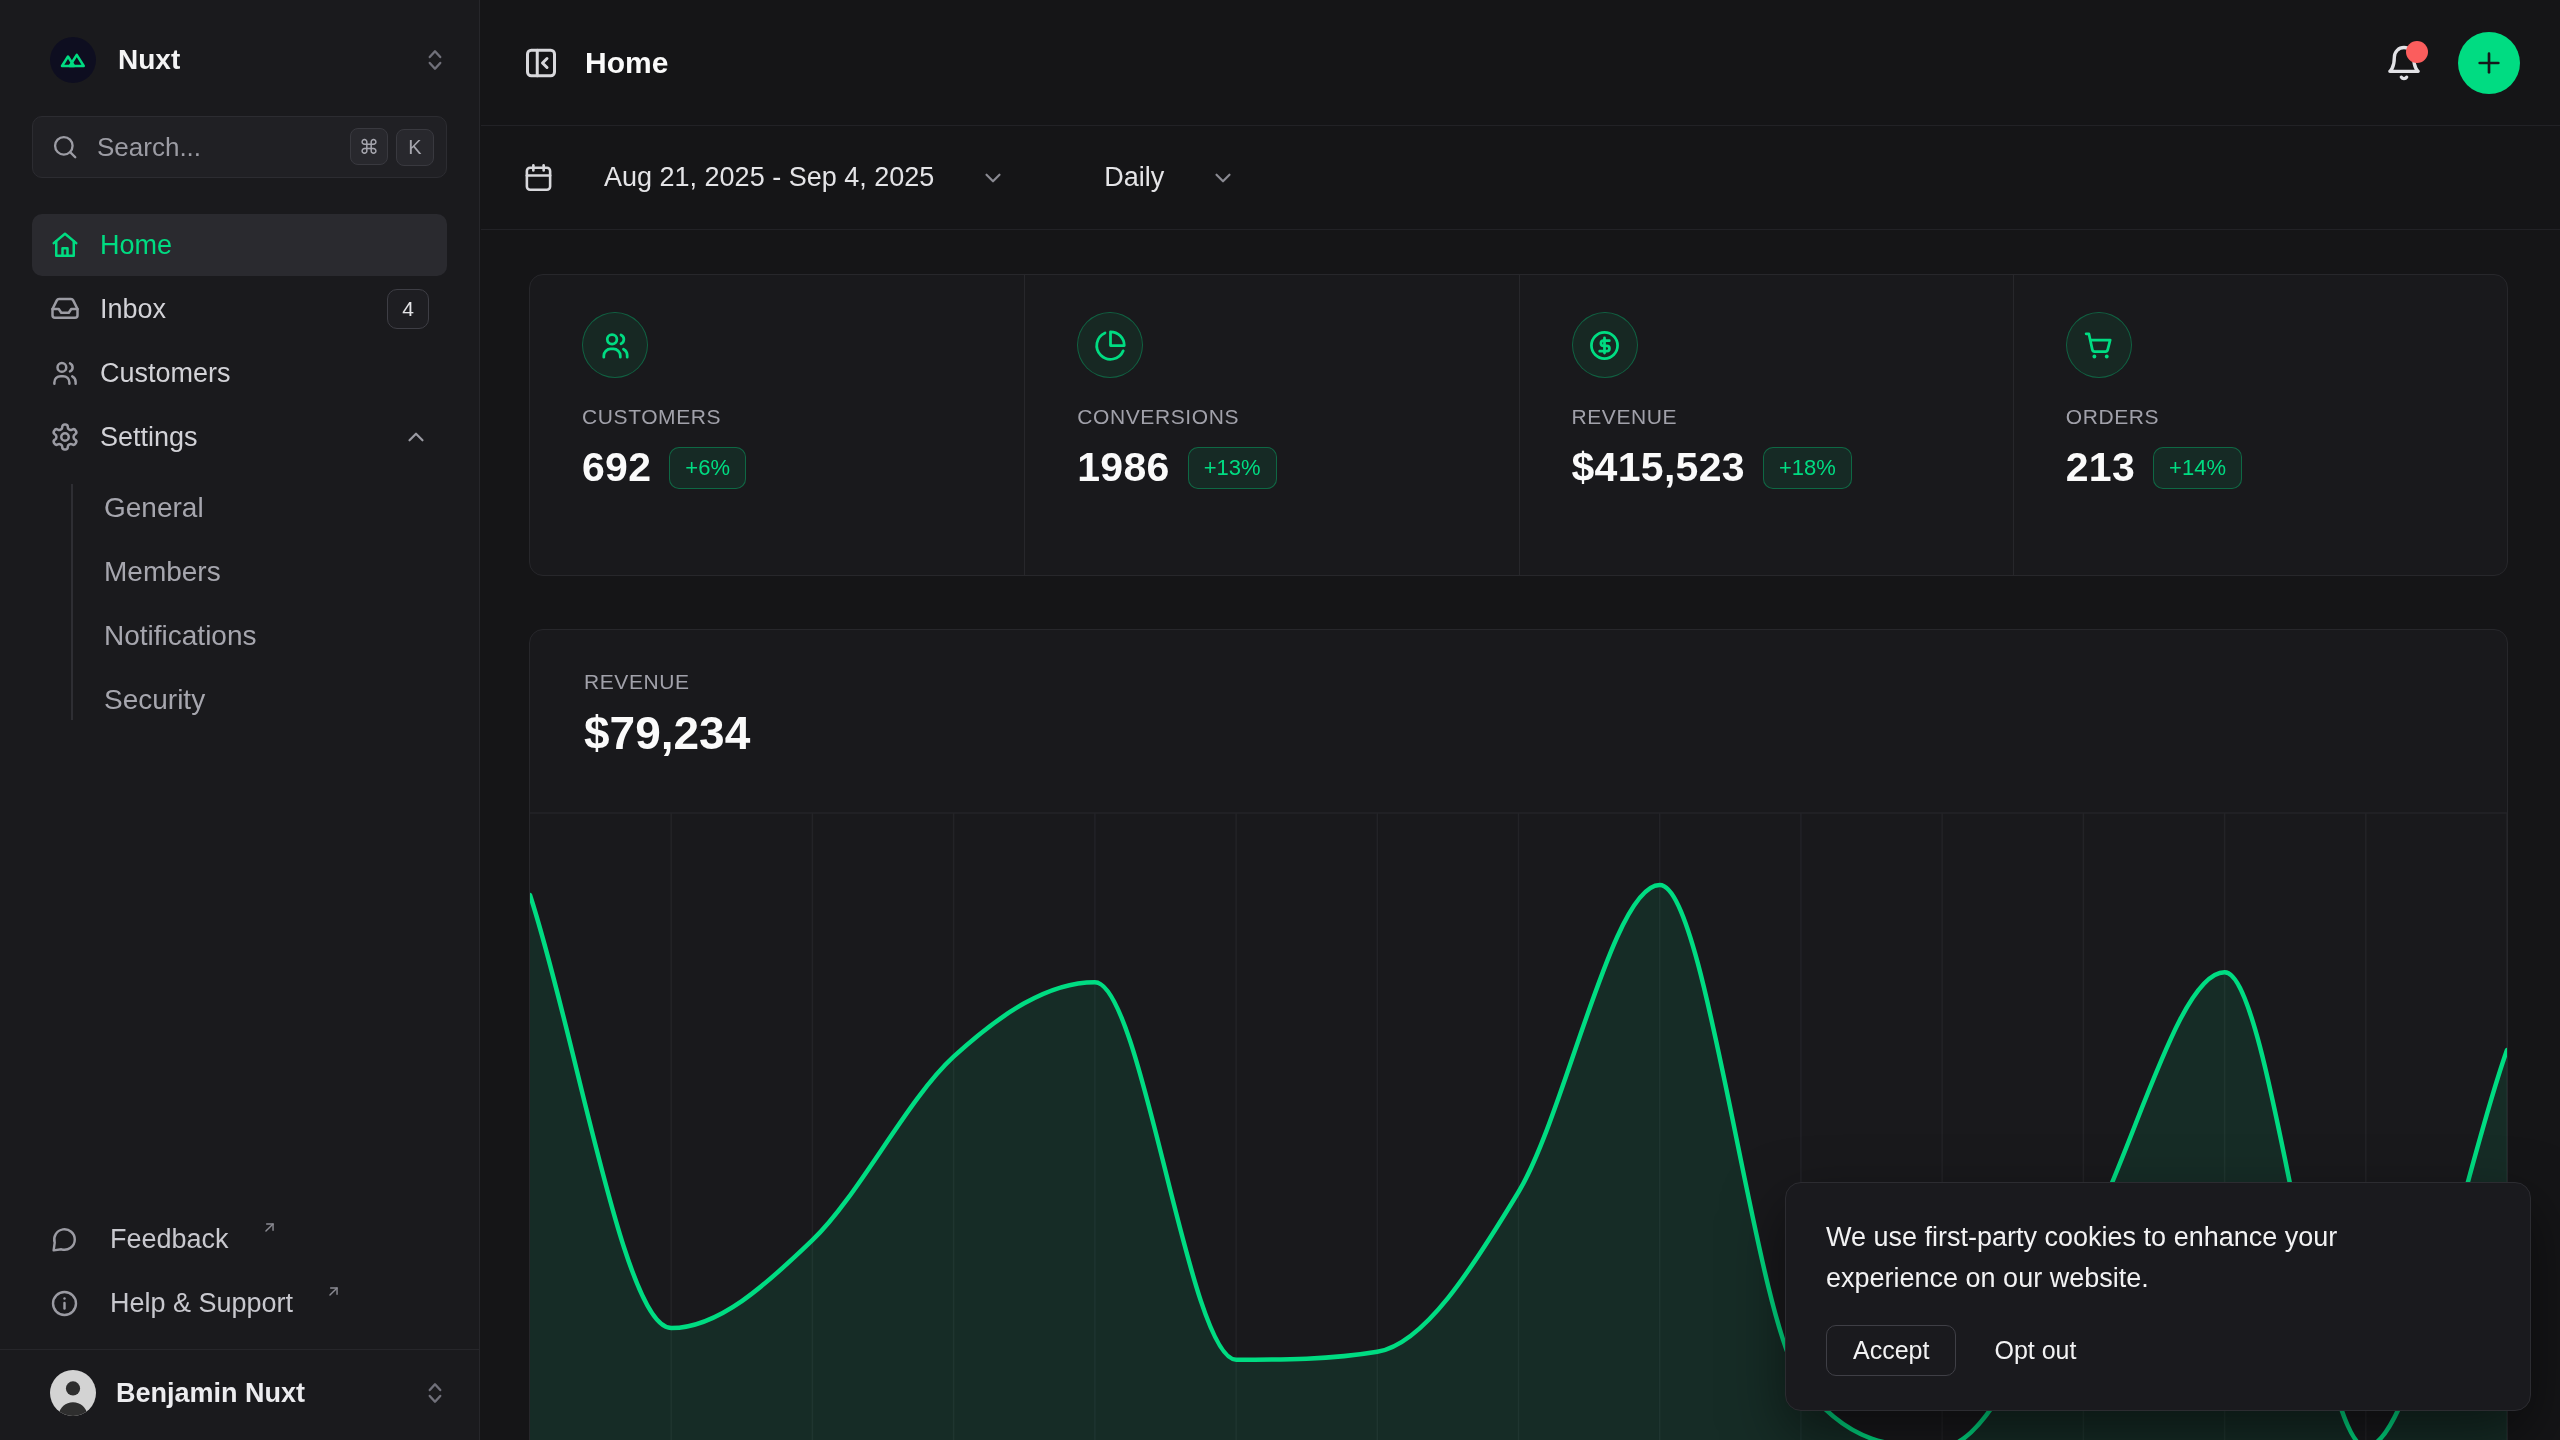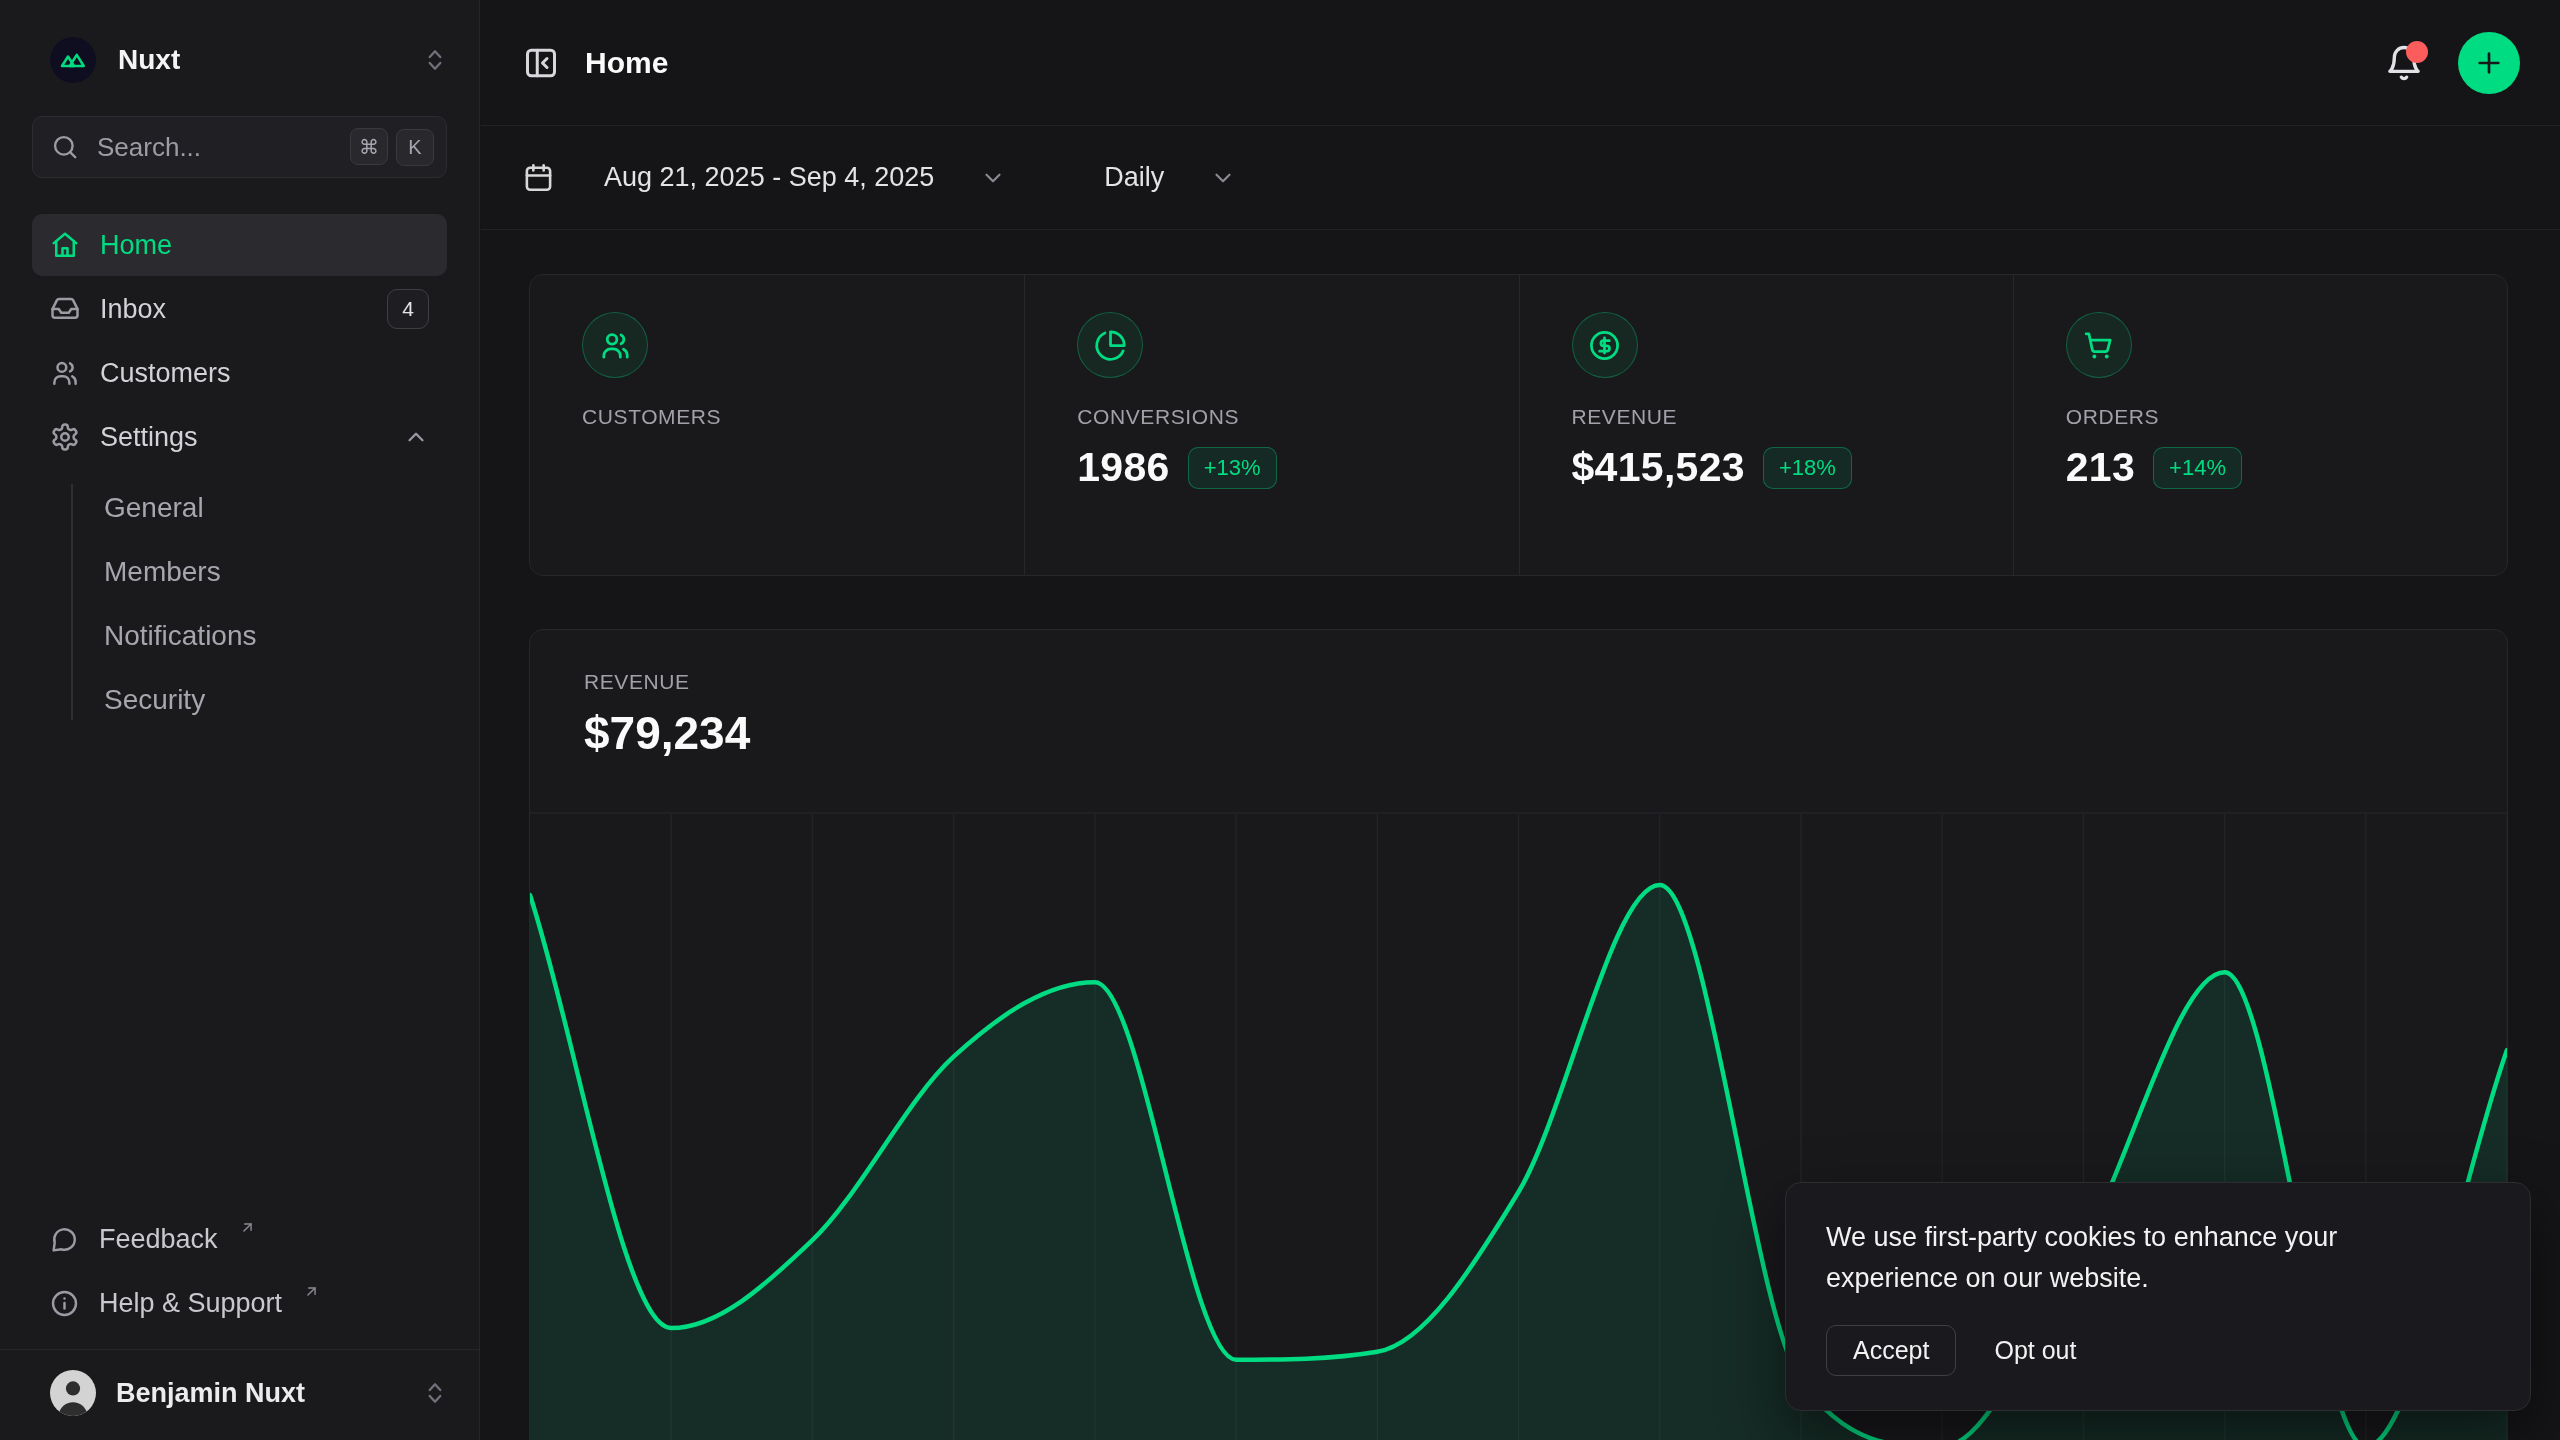--- a/index.html
+++ b/index.html
@@ -31,21 +31,21 @@
   .item.active{background:#2a2a2f;color:#00DC82;}
   .item.active .nico{color:#00DC82;}
   .badge4{margin-left:auto;min-width:42px;height:40px;border:1px solid #3e3e45;border-radius:10px;background:#1e1e22;
           color:#e4e4e7;font-size:21px;display:flex;align-items:center;justify-content:center;box-sizing:border-box;}
   .chev{margin-left:auto;width:26px;height:26px;color:#9b9ba3;}
   .children{position:relative;margin-top:6px;}
   .guide{position:absolute;left:39px;top:8px;bottom:12px;width:2px;background:#2e2e33;}
   .child{height:64px;display:flex;align-items:center;padding-left:72px;font-size:28px;color:#a6a6ae;cursor:pointer;border-radius:10px;}
 
   .side-bottom{margin-top:auto;}
-  .flink{height:64px;display:flex;align-items:center;gap:20px;padding:0 50px;font-size:27px;color:#c8c8ce;cursor:pointer;}
+  .flink{height:64px;display:flex;align-items:center;gap:31px;padding:0 50px;font-size:27px;color:#c8c8ce;cursor:pointer;}
   .flink .nico{width:29px;height:29px;color:#9b9ba3;}
   .ext{width:17px;height:17px;color:#8b8b93;align-self:flex-start;margin-top:12px;margin-left:1px;}
   .side-divider{height:1px;background:#26262a;margin-top:14px;}
   .user{display:flex;align-items:center;gap:20px;padding:20px 30px 24px 50px;font-size:27px;font-weight:600;color:#ececef;cursor:pointer;}
   .avatar{width:46px;height:46px;border-radius:50%;overflow:hidden;flex:none;}
   .user-name{flex:1;}
 
   
   main{position:absolute;left:481px;top:0;width:2079px;height:1440px;}
   .row1{height:126px;border-bottom:1px solid #222226;display:flex;align-items:center;padding:0 40px 0 42px;box-sizing:border-box;}
@@ -290,20 +290,24 @@
       <span class="ico">
               <svg viewBox="0 0 24 24" fill="none" stroke="currentColor" stroke-width="2" stroke-linecap="round" stroke-linejoin="round">
                 <circle cx="9.5" cy="7.5" r="3.5"></circle>
                 <path d="M3.5 20.5v-1a5 5 0 0 1 5-5h2a5 5 0 0 1 5 5v1"></path>
                 <path d="M16 4.3a3.5 3.5 0 0 1 0 6.4"></path>
                 <path d="M17.8 14.7a5 5 0 0 1 2.7 4.4v1.4"></path>
               </svg>
             </span>
           </span>
     <div class="slabel">CUSTOMERS</div>
+    <div class="svalrow">
+      <span class="sval">692</span>
+      <span class="sdelta">+6%</span>
+    </div>
         </div>
         <div class="scell">
     <span class="icircle">
       <span class="ico">
               <svg viewBox="0 0 24 24" fill="none" stroke="currentColor" stroke-width="2" stroke-linecap="round" stroke-linejoin="round">
                 <path d="M21.21 15.89A10 10 0 1 1 8 2.83"></path>
                 <path d="M22 12A10 10 0 0 0 12 2v10z"></path>
               </svg>
             </span>
           </span>

